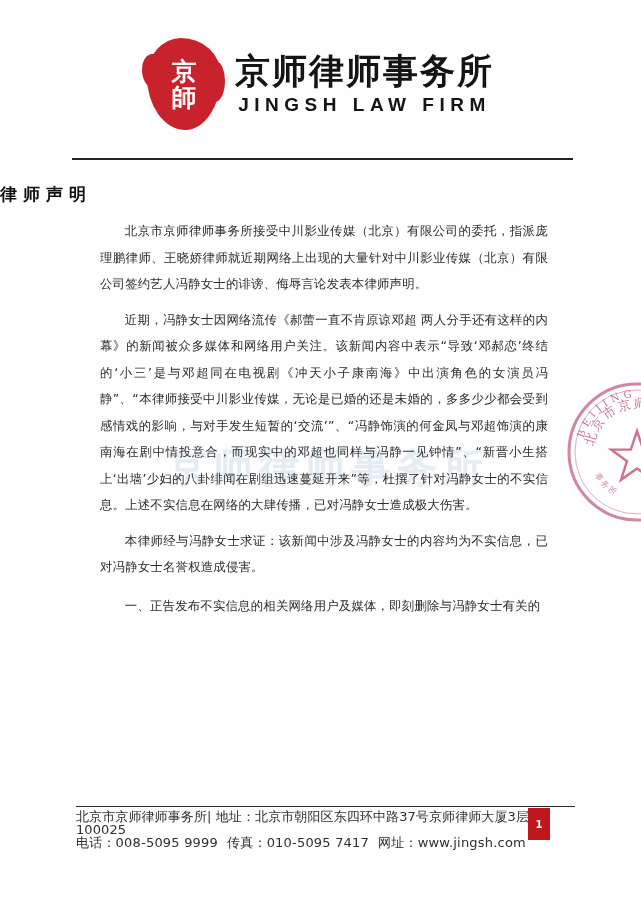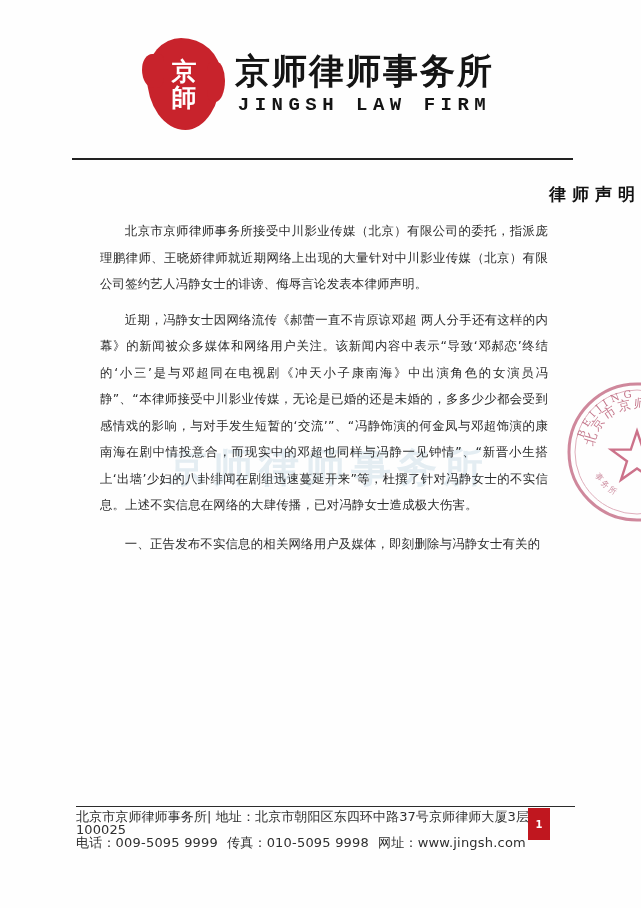--- a/index.html
+++ b/index.html
@@ -96,21 +96,21 @@
   .firm-cn {
     font-family: "DejaVu Sans", "Liberation Sans", sans-serif;
     font-size: 35px;
     font-weight: 700;
     letter-spacing: 2px;
     color: #141414;
     line-height: 1.12;
     white-space: nowrap;
   }
   .firm-en {
-    font-family: Liberation Mono, monospace;
+    font-family: Liberation Sans, sans-serif;
     font-size: 19px;
     font-weight: 700;
     letter-spacing: 5.5px;
     color: #141414;
     margin-top: 2px;
     white-space: nowrap;
   }
 
   .rule-top {
     position: absolute;
@@ -120,21 +120,21 @@
     height: 2px;
     background: #222222;
   }
 
   
   .doc-title {
     position: absolute;
     top: 183px;
     left: 0;
     right: 0;
-    text-align: right;
+    text-align: left;
     font-size: 17px;
     font-weight: 700;
     letter-spacing: 6px;
     color: #111111;
     font-family: "DejaVu Sans", "Liberation Sans", sans-serif;
   }
 
   
   .body-area {
     position: absolute;
@@ -251,20 +251,21 @@
 
   <div class="rule-top"></div>
 
   <div class="doc-title">律师声明</div>
 
   <div class="watermark">京师律师事务所</div>
 
   <div class="body-area">
     <p class="para">北京市京师律师事务所接受中川影业传媒（北京）有限公司的委托，指派庞理鹏律师、王晓娇律师就近期网络上出现的大量针对中川影业传媒（北京）有限公司签约艺人冯静女士的诽谤、侮辱言论发表本律师声明。</p>
     <p class="para">近期，冯静女士因网络流传《郝蕾一直不肯原谅邓超 两人分手还有这样的内幕》的新闻被众多媒体和网络用户关注。该新闻内容中表示“导致‘邓郝恋’终结的‘小三’是与邓超同在电视剧《冲天小子康南海》中出演角色的女演员冯静”、“本律师接受中川影业传媒，无论是已婚的还是未婚的，多多少少都会受到感情戏的影响，与对手发生短暂的‘交流’”、“冯静饰演的何金凤与邓超饰演的康南海在剧中情投意合，而现实中的邓超也同样与冯静一见钟情”、“新晋小生搭上‘出墙’少妇的八卦绯闻在剧组迅速蔓延开来”等，杜撰了针对冯静女士的不实信息。上述不实信息在网络的大肆传播，已对冯静女士造成极大伤害。</p>
+    <p class="para">本律师经与冯静女士求证：该新闻中涉及冯静女士的内容均为不实信息，已对冯静女士名誉权造成侵害。</p>
     <p class="para item tight">一、正告发布不实信息的相关网络用户及媒体，即刻删除与冯静女士有关的</p>
   </div>
 
   <svg class="round-seal" viewBox="0 0 142 142">
     <circle cx="71" cy="71" r="68" fill="none" stroke="#c46b84" stroke-width="3"></circle>
     <circle cx="71" cy="71" r="62" fill="none" stroke="#d79bab" stroke-width="1"></circle>
     <path id="sealArcEn" d="M 71 71 m -55,0 a 55,55 0 1,1 110,0" fill="none"></path>
     <text font-family="'DejaVu Serif', serif" font-size="10" fill="#b4536d" letter-spacing="4">
       <textPath href="#sealArcEn" startOffset="8%">BEIJING JINGSH</textPath>
     </text>
@@ -279,19 +280,19 @@
     <polygon points="71,50 77.2,68.6 96.8,68.6 81,80.2 87,98.8 71,87.4 55,98.8 61,80.2 45.2,68.6 64.8,68.6" fill="none" stroke="#c0506e" stroke-width="2.4"></polygon>
   </svg>
 
   <div class="rule-bottom"></div>
   <div class="footer">
     <div class="line1">
       <span>北京市京师律师事务所|</span>
       <span>地址：</span><span>北京市朝阳区东四环中路37号京师律师大厦3层</span><span class="sep"></span><span>100025</span>
     </div>
     <div class="line2">
-      <span>电话：</span><span>009-5095 9999</span><span class="sep"></span><span>传真：</span><span>010-5095 9998</span><span class="sep"></span><span>网址：</span><span>www.jingsh.com</span>
+      <span>电话：</span><span>008-5095 9999</span><span class="sep"></span><span>传真：</span><span>010-5095 7417</span><span class="sep"></span><span>网址：</span><span>www.jingsh.com</span>
     </div>
   </div>
 
   <div class="page-badge">1</div>
 
 </div>
 
 </body></html>

